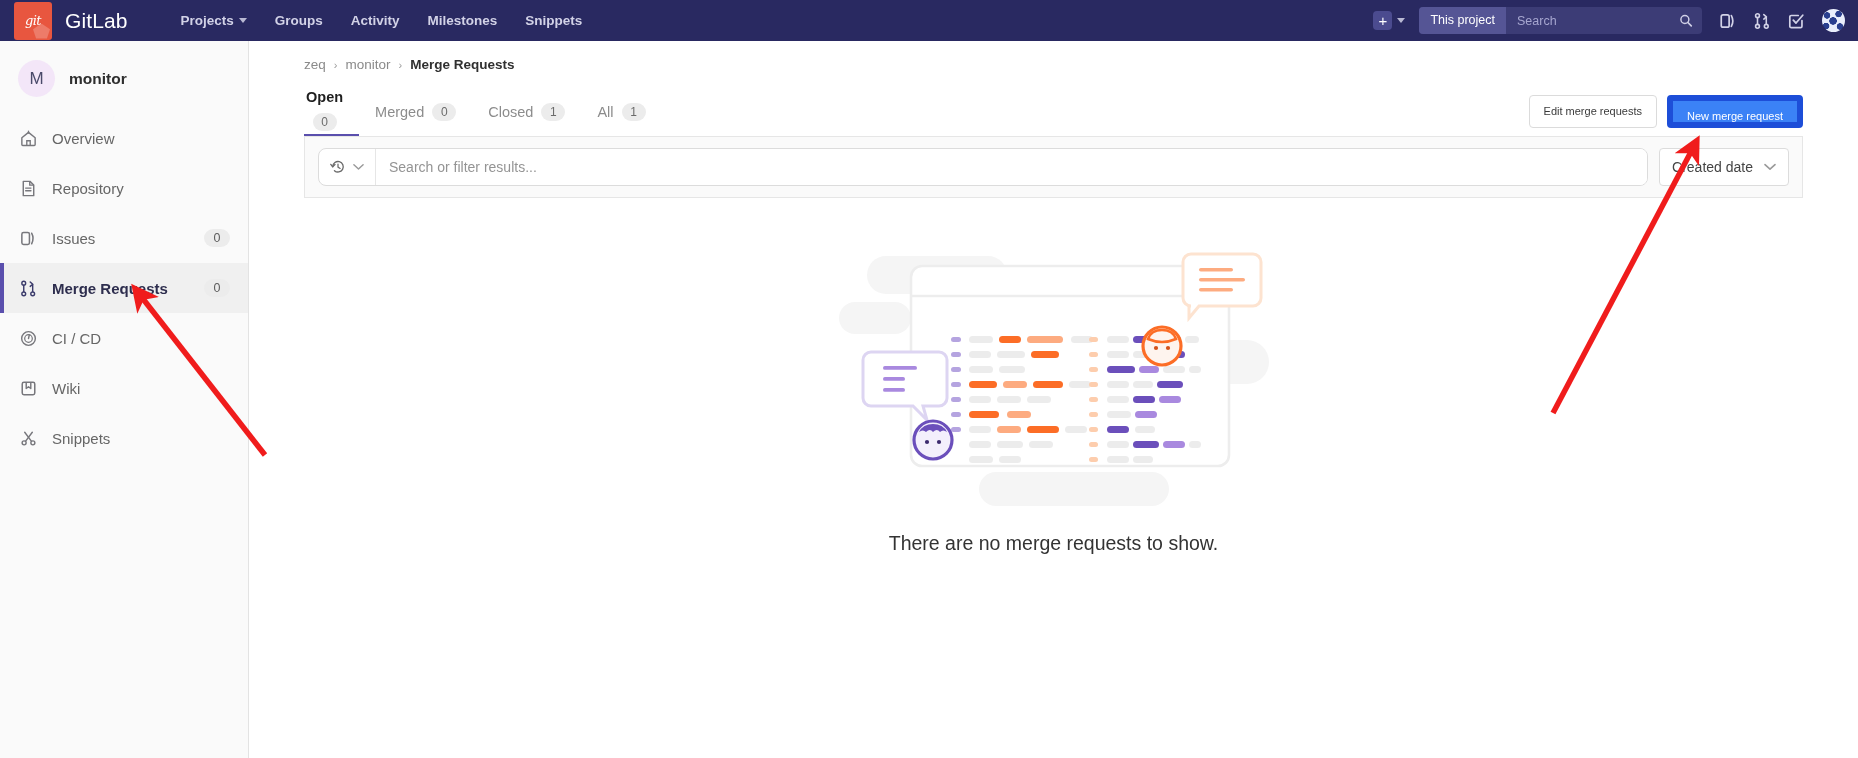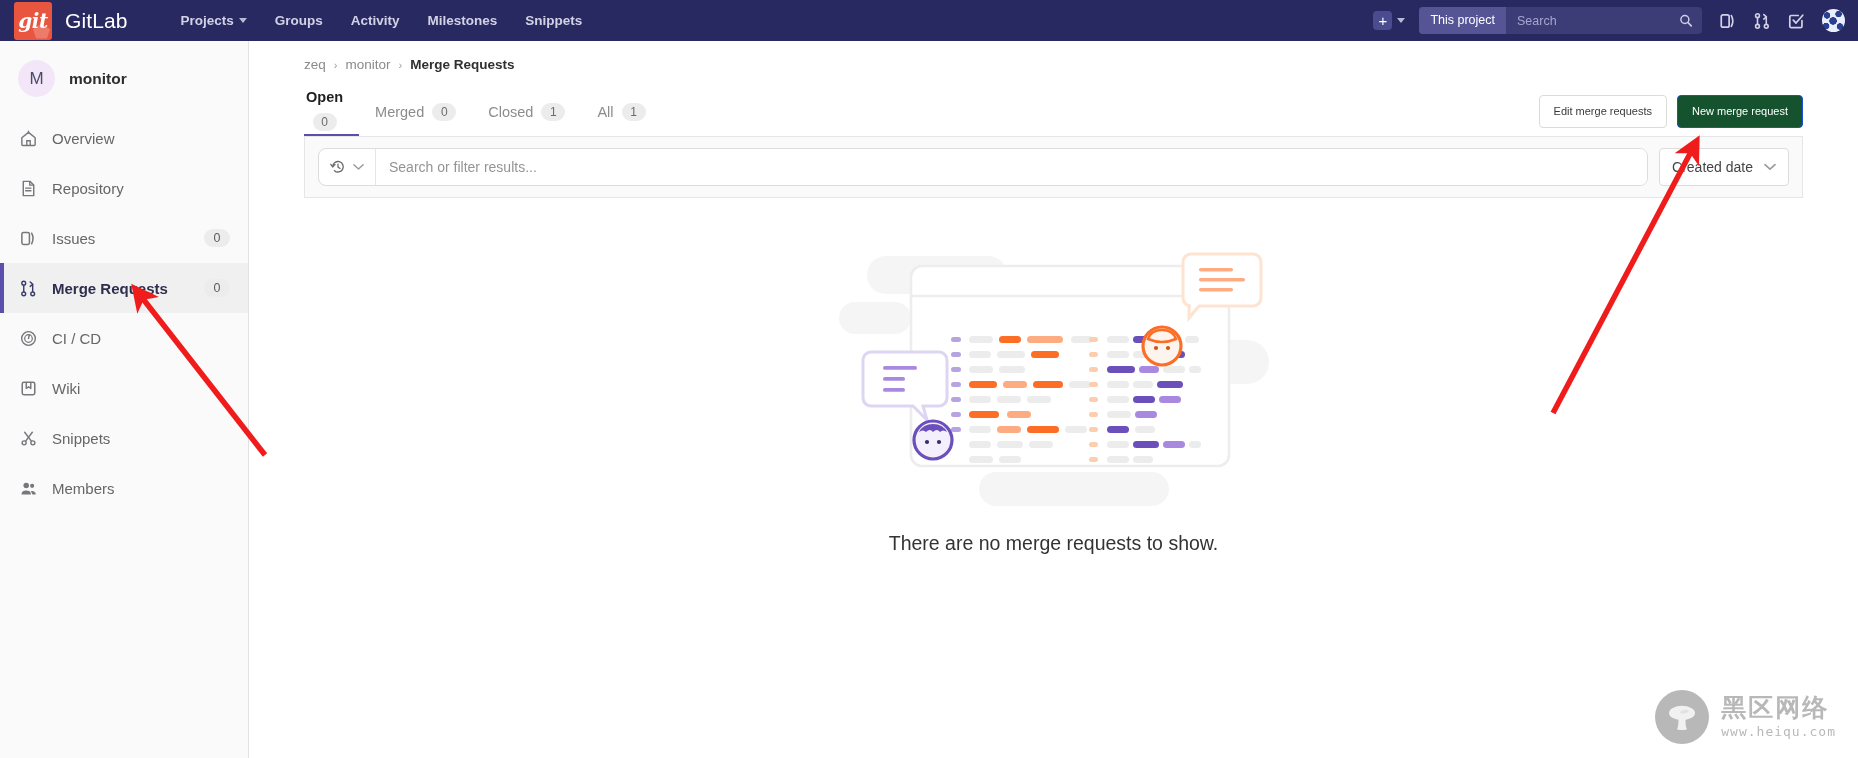--- a/index.html
+++ b/index.html
@@ -23,22 +23,22 @@
   .gl-logo-box {
     width: 38px; height: 38px;
     margin-left: 14px;
     background: #e8563f;
     border-radius: 3px;
     display: flex; align-items: center; justify-content: center;
     position: relative; overflow: hidden;
   }
   .gl-logo-box .tan {
     font-family: "DejaVu Serif", serif;
-    font-weight: 700; font-style: italic;
-    font-size: 20px; color: #fff;
+    font-weight: 400; font-style: italic;
+    font-size: 13px; color: #fff;
     letter-spacing: -0.5px;
     line-height: 1;
     position: relative; z-index: 2;
   }
   .gl-logo-box .fox {
     position: absolute; right: 2px; bottom: 1px;
     width: 17px; height: 15px;
     background: rgba(255,255,255,.22);
     clip-path: polygon(50% 0, 100% 38%, 82% 100%, 18% 100%, 0 38%);
     z-index: 1;
@@ -196,21 +196,21 @@
   }
   .btn {
     font-size: 11px; border-radius: 4px; cursor: pointer;
     padding: 0 14px; height: 33px; line-height: 31px;
     font-family: "Liberation Sans", sans-serif;
   }
   .btn-default {
     background: #fff; border: 1px solid #dbdbdb; color: #3a3a3a;
   }
   .btn-success {
-    background: #14532d; border: 1px solid #1d4ed8; color: #fff;
+    background: #3b82f6; border: 6px solid #1d4ed8; color: #fff;
   }
 
   .filter-row {
     display: flex; align-items: center;
     background: #fafafa;
     border: 1px solid #e6e6e6; border-top: none;
     padding: 11px 13px;
   }
   .filter-input-wrap {
     flex: 1; display: flex; align-items: stretch;
@@ -417,31 +417,20 @@
           <svg width="19" height="19" viewBox="0 0 20 20">
             <circle cx="5.4" cy="14.6" r="2.1" fill="none" stroke="currentColor" stroke-width="1.5"></circle>
             <circle cx="14.6" cy="14.6" r="2.1" fill="none" stroke="currentColor" stroke-width="1.5"></circle>
             <line x1="6.8" y1="13" x2="14" y2="3.4" stroke="currentColor" stroke-width="1.5" stroke-linecap="round"></line>
             <line x1="13.2" y1="13" x2="6" y2="3.4" stroke="currentColor" stroke-width="1.5" stroke-linecap="round"></line>
           </svg>
         </span>
         <span>Snippets</span>
       </li>
 
-      <li class="nav-item">
-        <span class="ico">
-          <svg width="19" height="19" viewBox="0 0 20 20">
-            <circle cx="7.6" cy="6.8" r="2.9" fill="currentColor"></circle>
-            <path d="M2.6 16.4 q0 -4.2 5 -4.2 q5 0 5 4.2 Z" fill="currentColor"></path>
-            <circle cx="13.8" cy="7.2" r="2.2" fill="currentColor"></circle>
-            <path d="M12.4 12.6 q5.2 -0.6 5.2 3.8 h-3.4" fill="currentColor"></path>
-          </svg>
-        </span>
-        <span>Members</span>
-      </li>
     </ul>
   </aside>
 
   <main class="main">
 
     <div class="breadcrumb">
       <a class="bc-link" href="#">zeq</a>
       <span class="bc-sep">›</span>
       <a class="bc-link" href="#">monitor</a>
       <span class="bc-sep">›</span>
@@ -644,27 +633,14 @@
   <svg class="anno" width="1858" height="758" viewBox="0 0 1858 758">
     <defs>
       <marker id="arrowhead" markerWidth="5" markerHeight="5" refX="2.4" refY="2.5" orient="auto">
         <path d="M0,0 L5,2.5 L0,5 L1.3,2.5 Z" fill="#f01c1c"></path>
       </marker>
     </defs>
     <line x1="265" y1="455" x2="140" y2="295" stroke="#f01c1c" stroke-width="5.5" marker-end="url(#arrowhead)"></line>
     <line x1="1553" y1="413" x2="1693" y2="148" stroke="#f01c1c" stroke-width="5.5" marker-end="url(#arrowhead)"></line>
   </svg>
 
-  <div class="watermark">
-    <div class="wm-circle">
-      <svg width="34" height="34" viewBox="0 0 34 34">
-        <ellipse cx="17" cy="13" rx="13" ry="7.2" fill="#e9e9e9"></ellipse>
-        <path d="M13.4 18.8 q0.4 7.4 -1.4 10.4 q5 1.8 10 0 q-1.8 -3 -1.4 -10.4 z" fill="#e9e9e9"></path>
-        <ellipse cx="19.5" cy="11.6" rx="4.4" ry="1.6" fill="#cfcfcf" transform="rotate(-12 19.5 11.6)"></ellipse>
-      </svg>
-    </div>
-    <div class="wm-text">
-      <div class="wm-cn">黑区网络</div>
-      <div class="wm-url">www.heiqu.com</div>
-    </div>
-  </div>
 
 </div>
 
 </body></html>

